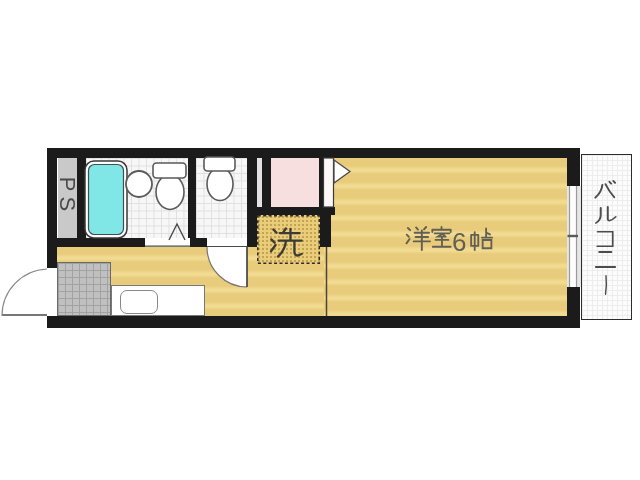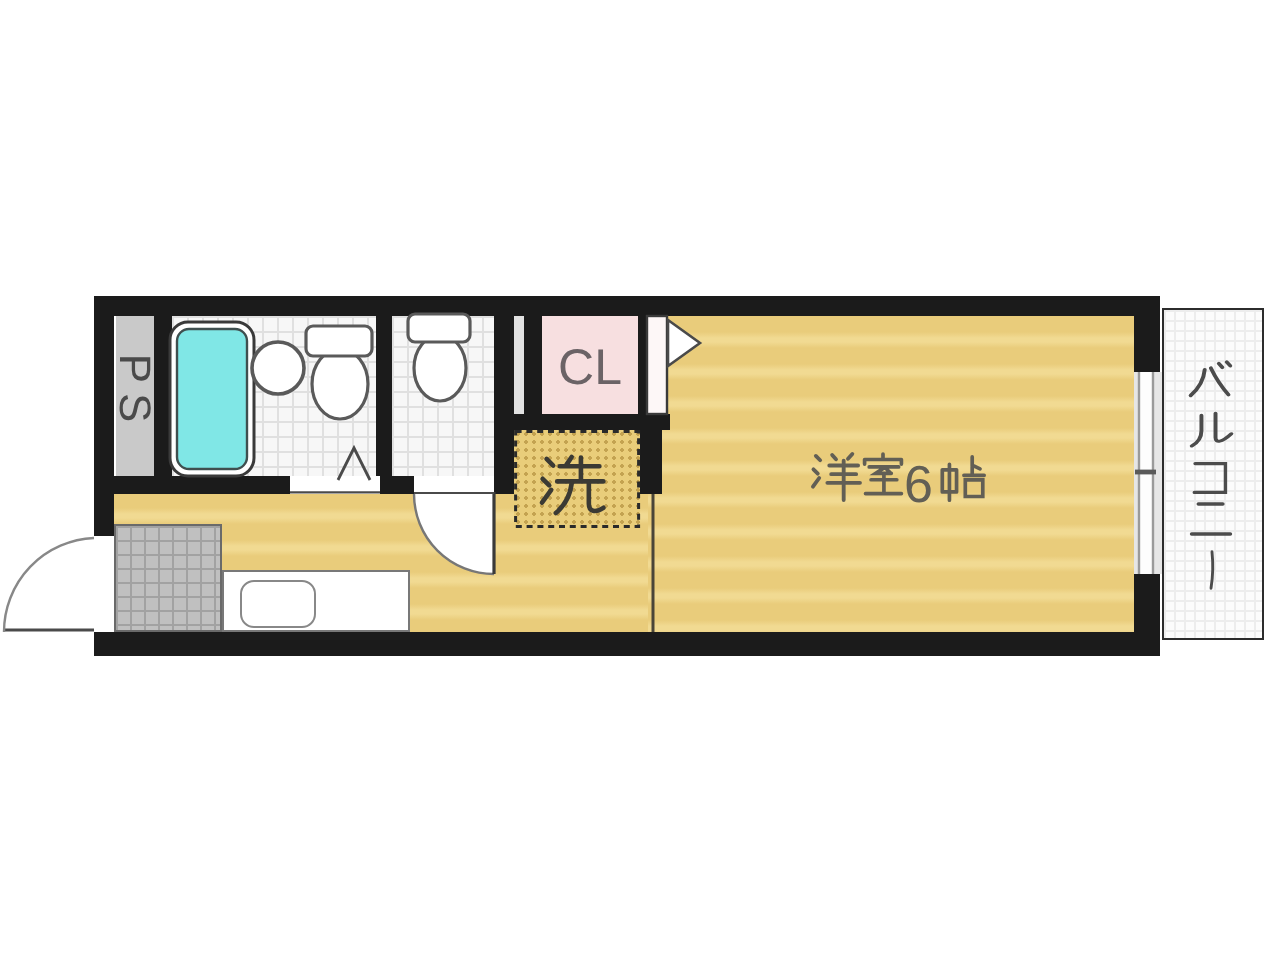--- a/index.html
+++ b/index.html
@@ -18,21 +18,20 @@
 <div class="abs floor" style="left:324px;top:158px;width:243px;height:158px"></div>
 
 <div class="abs" style="left:58px;top:158px;width:19px;height:80px;background:#c9c9c9"></div>
 <div class="abs" style="left:47px;top:186px;width:41px;height:21px;color:#4a4a4a;font-size:22px;letter-spacing:5px;transform:rotate(90deg);transform-origin:50% 50%;text-align:center;line-height:21px">PS</div>
 
 <div class="abs tile" style="left:86px;top:158px;width:102px;height:81px"></div>
 
 <div class="abs tile" style="left:196px;top:158px;width:51px;height:81px"></div>
 
 <div class="abs" style="left:271px;top:158px;width:48px;height:49px;background:#f7dfe0"></div>
-<div class="abs" style="left:271px;top:169px;width:48px;height:30px;color:#6b6366;font-size:25px;text-align:center;line-height:30px">CL</div>
 
 <div class="abs" style="left:257px;top:215px;width:63px;height:49px;background-color:#e9cd7a;background-image:radial-gradient(rgba(150,110,30,.45) .8px,transparent 1px);background-size:4px 4px;box-sizing:border-box"></div>
 
 <div class="abs" style="left:57px;top:262px;width:54px;height:54px;background-color:#c0c0c0;background-image:linear-gradient(#a2a2a2 1px,transparent 1px),linear-gradient(90deg,#a2a2a2 1px,transparent 1px);background-size:7px 7px;border:1px solid #6a6a6a;box-sizing:border-box"></div>
 
 <div class="abs" style="left:111px;top:285px;width:94px;height:31px;background:#ffffff;border:1px solid #787878;box-sizing:border-box"></div>
 
 <div class="abs" style="left:120px;top:290px;width:38px;height:24px;background:#fff;border:1.5px solid #888;border-radius:7px;box-sizing:border-box"></div>
 
 <div class="abs" style="left:581px;top:154px;width:51px;height:166px;background-color:#fcfcfc;background-image:linear-gradient(#ededed 1px,transparent 1px),linear-gradient(90deg,#ededed 1px,transparent 1px);background-size:5px 5px;border:1.5px solid #2c2c2c;box-sizing:border-box"></div>

